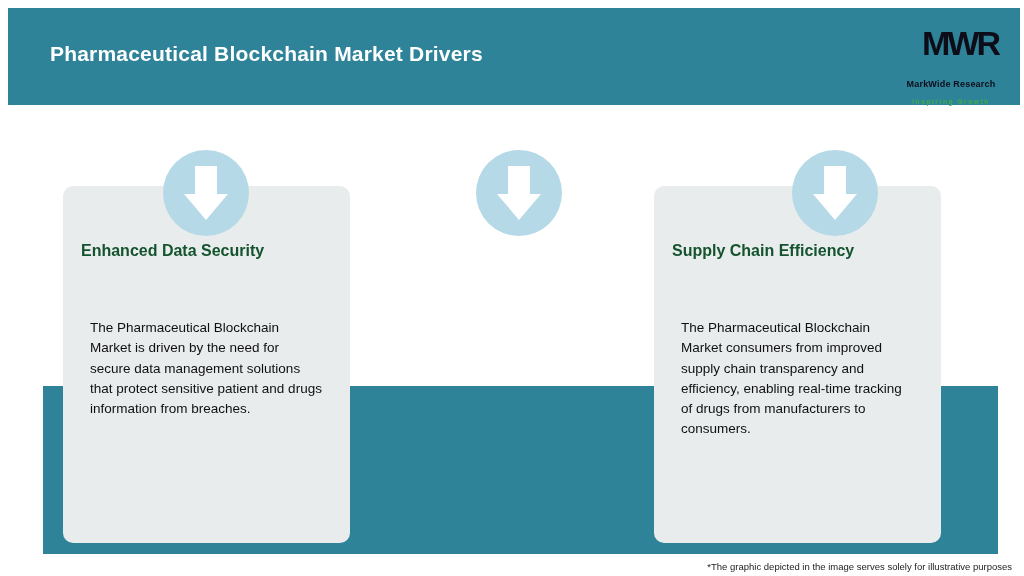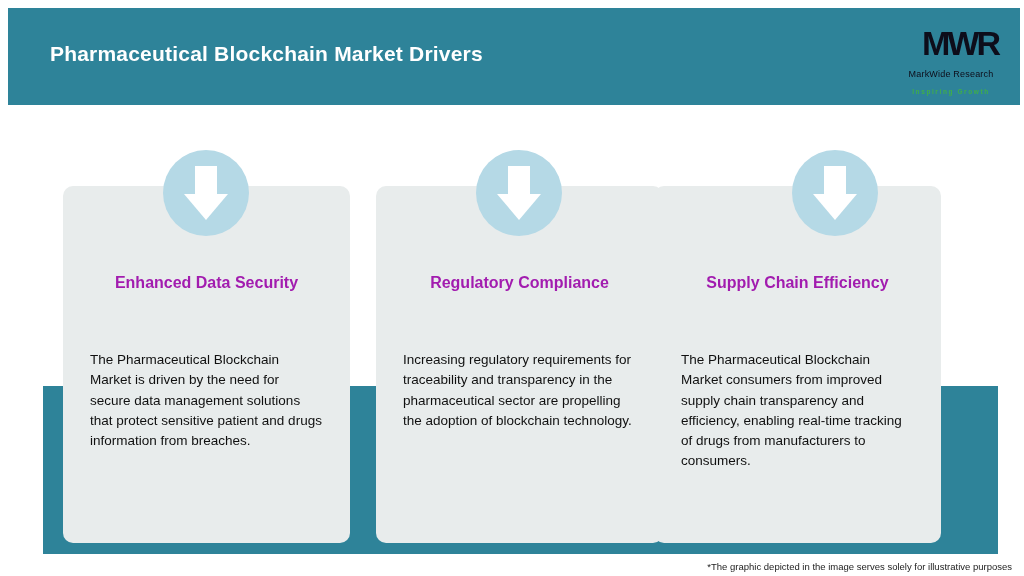--- a/index.html
+++ b/index.html
@@ -43,23 +43,23 @@
     font-size: 34px;
     font-weight: bold;
     letter-spacing: -3px;
     line-height: 1.0;
     color: #0d0d1a;
     font-family: "Liberation Sans", sans-serif;
     text-align: right;
   }
   .logo-name {
     font-size: 9px;
-    font-weight: normal;
+    font-weight: bold;
     color: #0d0d1a;
-    margin-top: 1px;
+    margin-top: 11px;
     letter-spacing: 0.2px;
   }
   .logo-tagline {
     font-size: 6.5px;
     font-weight: bold;
     color: #3fae4a;
     letter-spacing: 1.6px;
     margin-top: 1px;
   }
 
@@ -80,25 +80,24 @@
     width: 287px;
     height: 357px;
     background: #e8ecec;
     border-radius: 10px;
   }
   .card-1 { left: 55px; }
   .card-2 { left: 368px; }
   .card-3 { left: 646px; }
 
   .card-title {
-    margin-top: 84px;
-    text-align: center;
+    margin-top: 52px;
     font-size: 16px;
     font-weight: bold;
-    color: #a21caf;
+    color: #14532d;
     padding: 0 14px;
   }
   .card-body {
     margin-top: 58px;
     padding: 0 23px;
     font-size: 13.5px;
     line-height: 1.5;
     color: #101010;
     text-align: left;
   }
@@ -184,24 +183,20 @@
   <div class="band"></div>
 
   <div class="card card-1">
     <div class="card-title">Enhanced Data Security</div>
     <div class="card-body">The Pharmaceutical Blockchain Market is driven by the need for secure data management solutions that protect sensitive patient and drugs information from breaches.</div>
   </div>
   <div class="arrow-circle circle-1">
     <div class="arrow-down"></div>
   </div>
 
-  <div class="card card-2">
-    <div class="card-title">Regulatory Compliance</div>
-    <div class="card-body">Increasing regulatory requirements for traceability and transparency in the pharmaceutical sector are propelling the adoption of blockchain technology.</div>
-  </div>
   <div class="arrow-circle circle-2">
     <div class="arrow-down"></div>
   </div>
 
   <div class="card card-3">
     <div class="card-title">Supply Chain Efficiency</div>
     <div class="card-body">The Pharmaceutical Blockchain Market consumers from improved supply chain transparency and efficiency, enabling real-time tracking of drugs from manufacturers to consumers.</div>
   </div>
   <div class="arrow-circle circle-3">
     <div class="arrow-down"></div>

